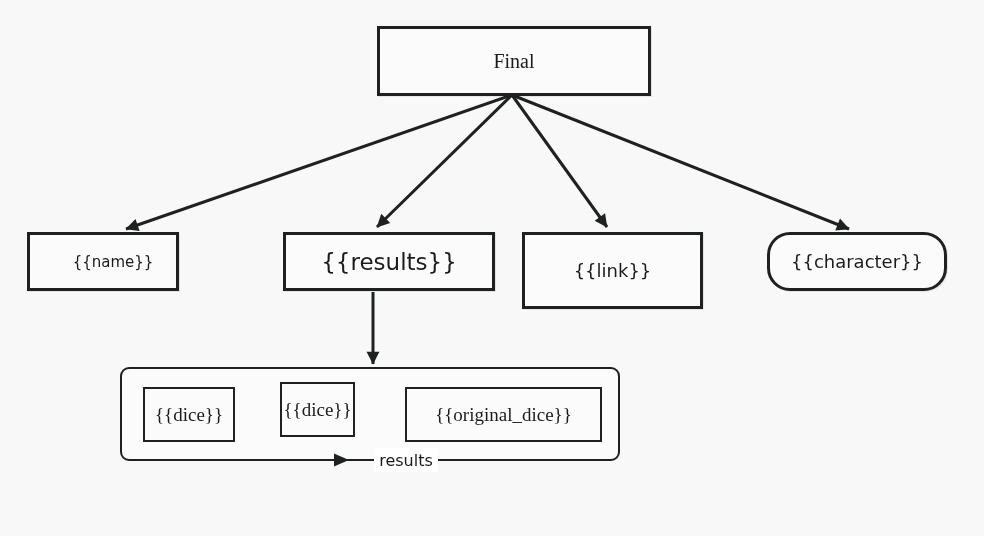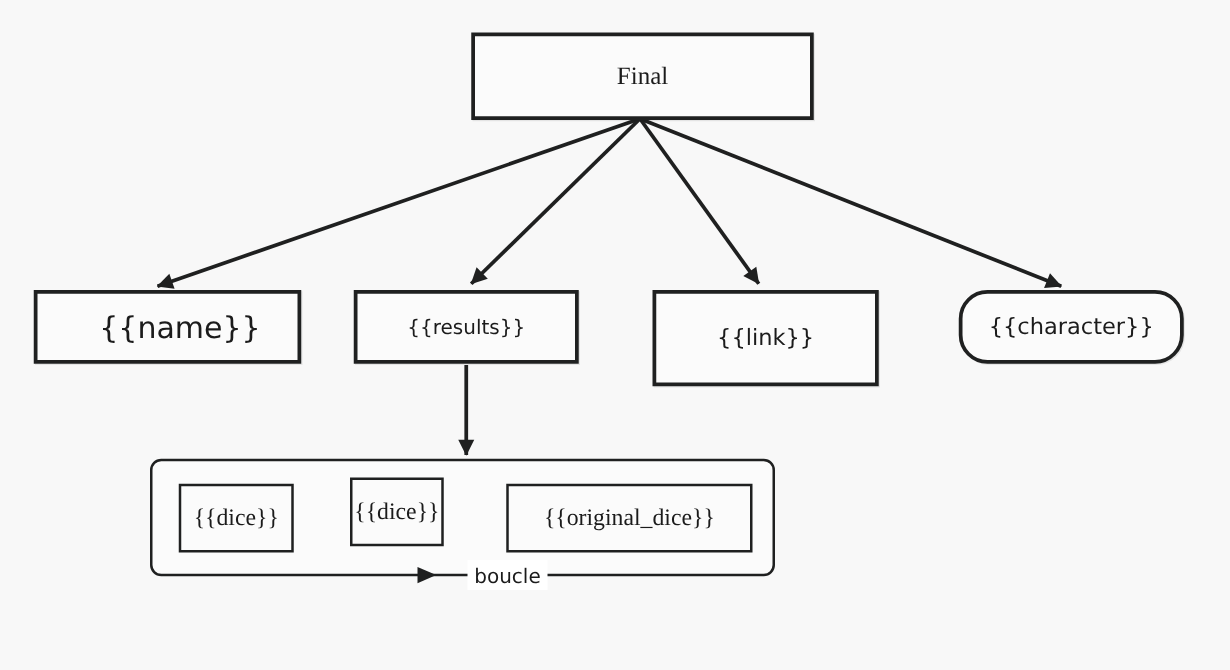--- a/index.html
+++ b/index.html
@@ -19,22 +19,22 @@
   .node{
     position:absolute;
     background:var(--node-fill);
     border:3px solid var(--stroke);
     display:flex;align-items:center;justify-content:center;
     text-align:center;
     box-shadow:1px 1px 0 rgba(0,0,0,0.08);
   }
   .serif{font-family:Liberation Serif, serif;}
   .node-final{left:377px;top:26px;width:274px;height:70px;font-size:20px;}
-  .node-name{left:27px;top:232px;width:214px;height:59px;font-size:24px;padding-left:20px;}
-  .node-results{left:283px;top:232px;width:180px;height:59px;font-size:16px;}
+  .node-name{left:27px;top:232px;width:152px;height:59px;font-size:15px;padding-left:20px;}
+  .node-results{left:283px;top:232px;width:212px;height:59px;font-size:23px;}
   .node-link{left:522px;top:232px;width:181px;height:77px;font-size:18px;}
   .node-character{left:767px;top:232px;width:180px;height:59px;font-size:18px;border-radius:23px;}
   .subgraph{
     position:absolute;left:120px;top:367px;width:500px;height:94px;
     border:2.5px solid var(--stroke);border-radius:9px;
     background:var(--node-fill);
     box-shadow:none;
   }
   .inner{border-width:2.5px;box-shadow:none;font-size:19px;}
   .node-info{left:143px;top:387px;width:92px;height:55px;}
@@ -92,16 +92,16 @@
     <span>{{dice}}</span>
   </div>
   <div class="node serif inner node-dice">
     <span>{{dice}}</span>
   </div>
   <div class="node serif inner node-original-dice">
     <span>{{original_dice}}</span>
   </div>
 
   <div class="loop-label">
-    <span>boucle</span>
+    <span>results</span>
   </div>
 
 </div>
 
 </body></html>

